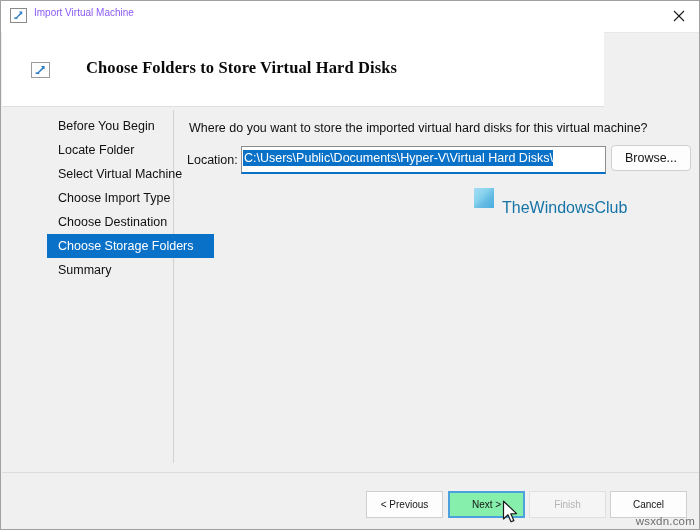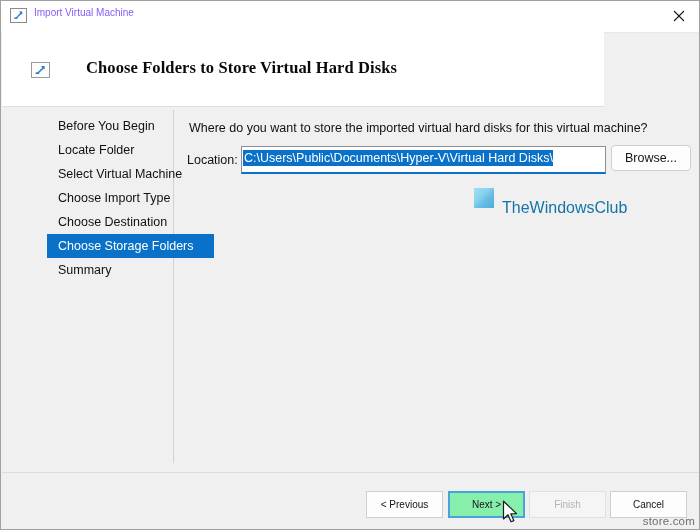--- a/index.html
+++ b/index.html
@@ -346,15 +346,15 @@
     <div class="btn" id="btn-finish">Finish</div>
     <div class="btn" id="btn-cancel">Cancel</div>
   </div>
 
   <div id="cursor">
     <svg width="20" height="26" viewBox="0 0 20 26">
       <path d="M1.5 1.2 L1.5 19.0 L6.0 14.8 L9.0 21.8 L11.8 20.6 L8.8 13.8 L14.6 13.6 Z" fill="#ffffff" stroke="#1a1a1a" stroke-width="1.2" stroke-linejoin="round"></path>
     </svg>
   </div>
 
-  <div id="bottom-watermark">store.com</div>
+  <div id="bottom-watermark">wsxdn.com</div>
 
 </div>
 
 </body></html>

